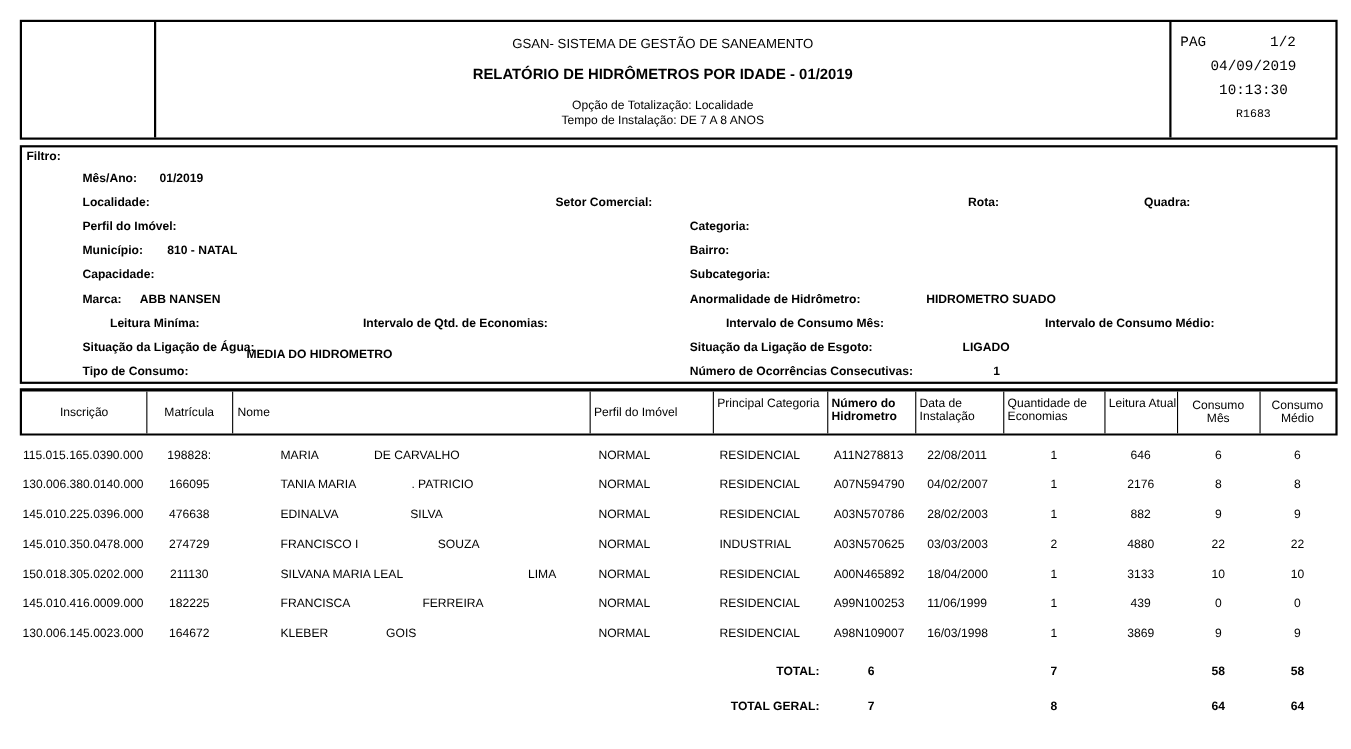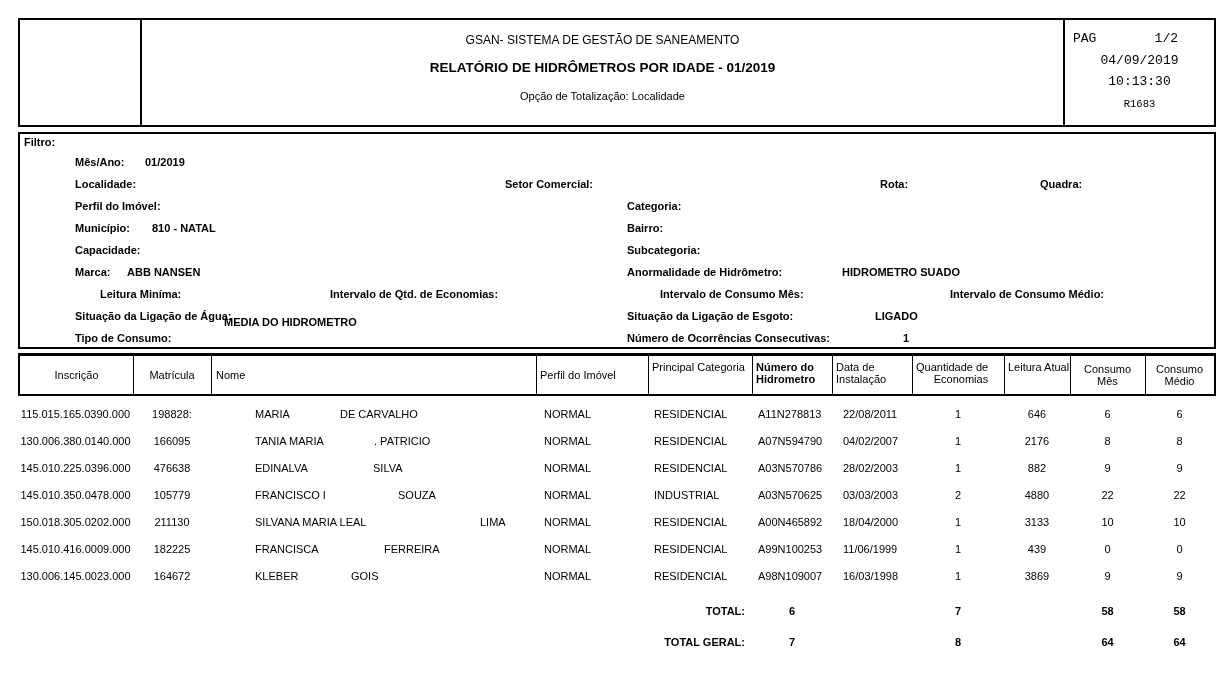--- a/index.html
+++ b/index.html
@@ -60,20 +60,21 @@
         <span>1/2</span>
       </div>
       <div class="pag-date">04/09/2019</div>
       <div class="pag-time">10:13:30</div>
       <div class="pag-code">R1683</div>
     </div>
   </div>
   <div class="hdr-title abs" style="top:33px;font-size:12px;">GSAN- SISTEMA DE GESTÃO DE SANEAMENTO</div>
   <div class="hdr-title abs b" style="top:60px;font-size:13.5px;">RELATÓRIO DE HIDRÔMETROS POR IDADE - 01/2019</div>
   <div class="hdr-title abs" style="top:90px;font-size:11px;">Opção de Totalização: Localidade</div>
+  <div class="hdr-title abs" style="top:104px;font-size:11px;">Tempo de Instalação: DE 7 A 8 ANOS</div>
 
   <div class="flt-box"></div>
   <div class="fl" style="left:24px;top:136px;">Filtro:</div>
 
   <div class="fl" style="left:75px;top:156px;">Mês/Ano:</div>
   <div class="fl" style="left:145px;top:156px;">01/2019</div>
 
   <div class="fl" style="left:75px;top:178px;">Localidade:</div>
   <div class="fl" style="left:505px;top:178px;">Setor Comercial:</div>
   <div class="fl" style="left:880px;top:178px;">Rota:</div>
@@ -122,21 +123,21 @@
 
     <div class="th ctr" style="left:0;width:113px;">Inscrição</div>
     <div class="th ctr" style="left:113px;width:78px;">Matrícula</div>
     <div class="th" style="left:196px;width:320px;">Nome</div>
     <div class="th" style="left:520px;width:108px;">Perfil do Imóvel</div>
     <div class="th top" style="left:632px;width:100px;">Principal Categoria</div>
     <div class="th top" style="left:736px;width:76px;font-weight:bold;">Número do
 Hidrometro</div>
     <div class="th top" style="left:816px;width:76px;">Data de
 Instalação</div>
-    <div class="th top" style="left:896px;width:88px;text-align:right;">Quantidade de
+    <div class="th top" style="left:896px;width:88px;">Quantidade de
 Economias</div>
     <div class="th top" style="left:988px;width:62px;">Leitura Atual</div>
     <div class="th ctr" style="left:1050px;width:75px;">Consumo
 Mês</div>
     <div class="th ctr" style="left:1125px;width:69px;">Consumo
 Médio</div>
   </div>
 
   <div class="trow" style="top:408px;">
     <span class="cell ci">115.015.165.0390.000</span>
@@ -175,21 +176,21 @@
     <span class="cell cc">RESIDENCIAL</span>
     <span class="cell ch">A03N570786</span>
     <span class="cell cd">28/02/2003</span>
     <span class="cell cq">1</span>
     <span class="cell cl">882</span>
     <span class="cell cw1">9</span>
     <span class="cell cw2">9</span>
   </div>
   <div class="trow" style="top:489px;">
     <span class="cell ci">145.010.350.0478.000</span>
-    <span class="cell cm">105779</span>
+    <span class="cell cm">274729</span>
     <span class="cell cn1">FRANCISCO I</span>
     <span class="cell" style="left:398px;">SOUZA</span>
     <span class="cell cp">NORMAL</span>
     <span class="cell cc">INDUSTRIAL</span>
     <span class="cell ch">A03N570625</span>
     <span class="cell cd">03/03/2003</span>
     <span class="cell cq">2</span>
     <span class="cell cl">4880</span>
     <span class="cell cw1">22</span>
     <span class="cell cw2">22</span>

